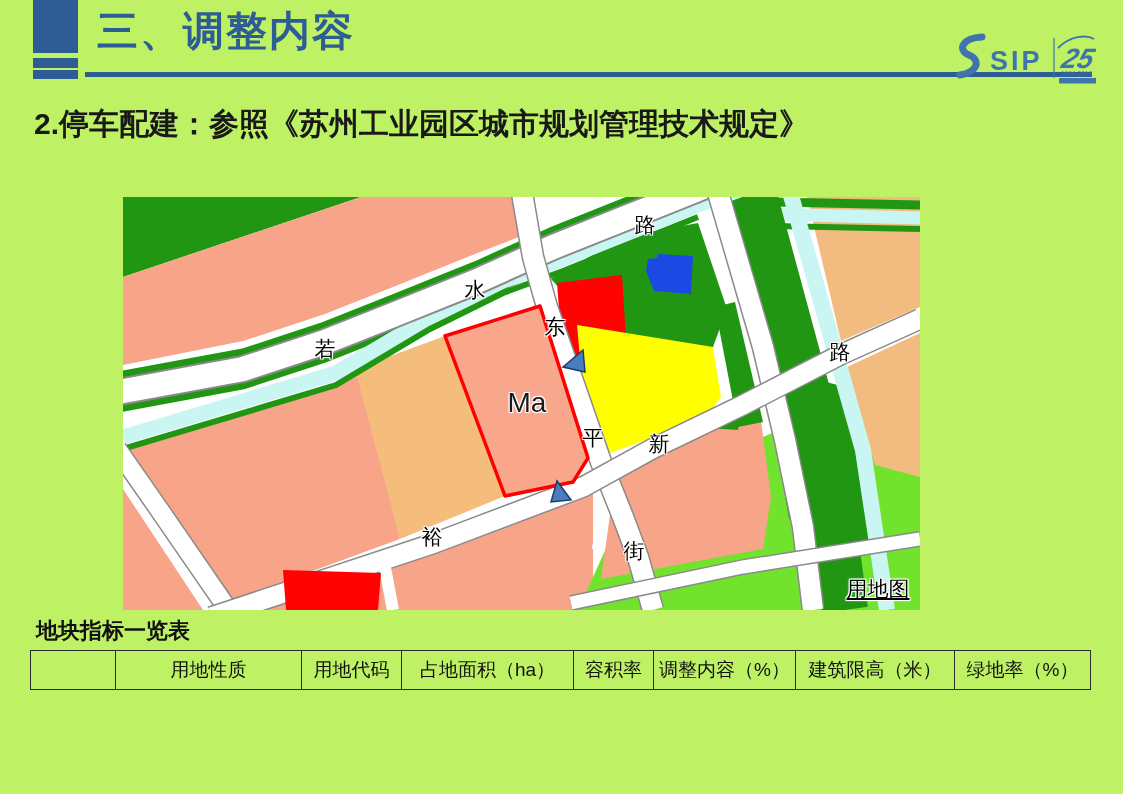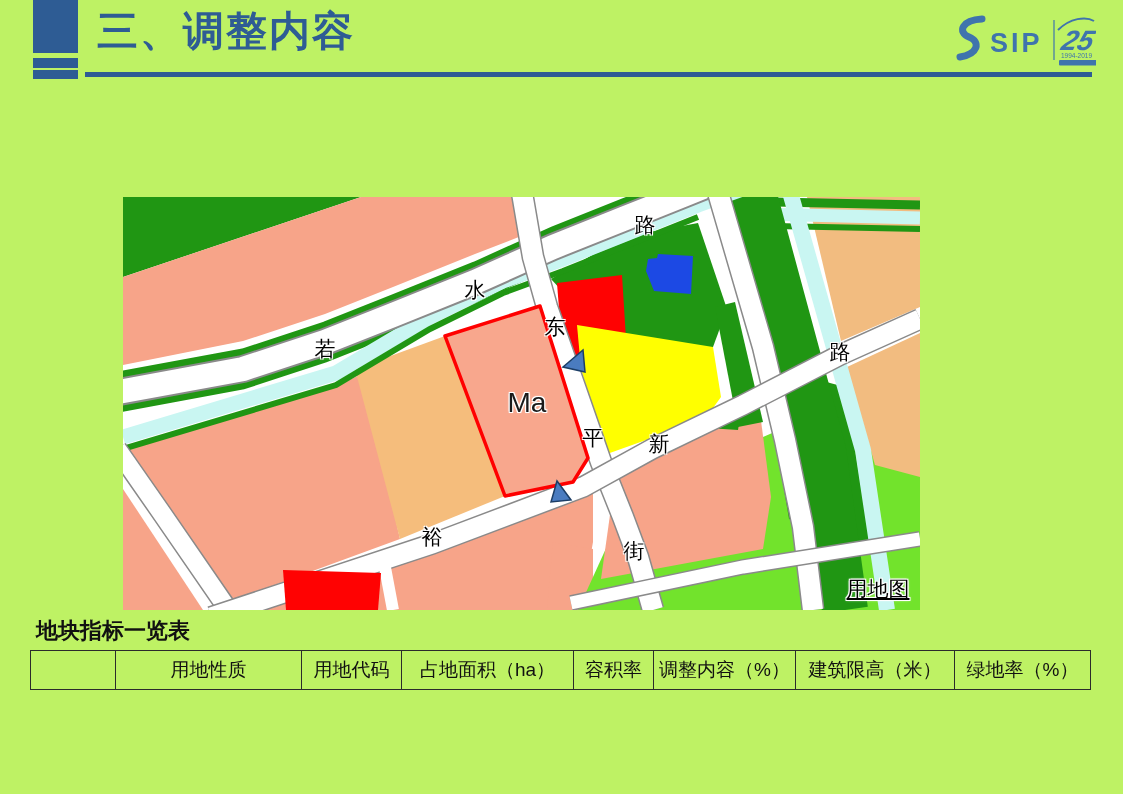--- a/index.html
+++ b/index.html
@@ -12,21 +12,21 @@
   .deco{position:absolute;background:#2e5c94;}
   #deco-square{left:33px;top:0;width:45px;height:53px;}
   #deco-bar1{left:33px;top:58px;width:45px;height:10px;}
   #deco-bar2{left:33px;top:70px;width:45px;height:9px;}
   #page-title{
     position:absolute;left:97px;top:4px;font-size:41px;font-weight:bold;
     color:#2e5c94;letter-spacing:2px;white-space:nowrap;
   }
   #title-underline{position:absolute;left:85px;top:72px;width:1007px;height:5px;background:#2e5c94;}
   
-  #logo{position:absolute;left:948px;top:10px;width:148px;height:58px;}
+  #logo{position:absolute;left:948px;top:28px;width:148px;height:58px;}
   
   #intro{position:absolute;left:34px;top:104px;color:#191919;font-size:30px;font-weight:bold;line-height:40px;white-space:nowrap;}
   
   #map{position:absolute;left:123px;top:197px;width:797px;height:413px;overflow:hidden;}
   #map svg{position:absolute;left:0;top:0;}
   .m-label{
     position:absolute;transform:translate(-50%,-50%);font-size:21px;color:#000;
     white-space:nowrap;font-weight:400;
     text-shadow:-1px -1px 0 #fff,1px -1px 0 #fff,-1px 1px 0 #fff,1px 1px 0 #fff,0 0 3px #fff;
   }
@@ -64,20 +64,21 @@
       <text x="42" y="42" font-size="27" font-weight="bold" letter-spacing="3" fill="#3f74ad">SIP</text>
       <line x1="106" y1="10" x2="106" y2="50" stroke="#3f74ad" stroke-width="1.2"></line>
       <path d="M110 20 C122 8 138 6 146 11" stroke="#3f74ad" stroke-width="2" fill="none"></path>
       <text transform="translate(112,40) skewX(-16)" font-size="28" font-weight="bold" font-style="italic" fill="#3f74ad">25</text>
       <text x="113" y="48" font-size="6.5" fill="#3f74ad">1994-2019</text>
       <rect x="111" y="50" width="40" height="5.5" rx="1" fill="#3f74ad"></rect>
     </svg>
   </div>
 
   <div id="intro">
+    <div>2.停车配建：参照《苏州工业园区城市规划管理技术规定》</div>
   </div>
 
   <div id="map">
     <svg width="797" height="413" viewBox="0 0 797 413">
       <rect width="797" height="413" fill="#ffffff"></rect>
 
       <g>
 
         <polygon points="0,0 238,0 0,80" fill="#209613"></polygon>
 

